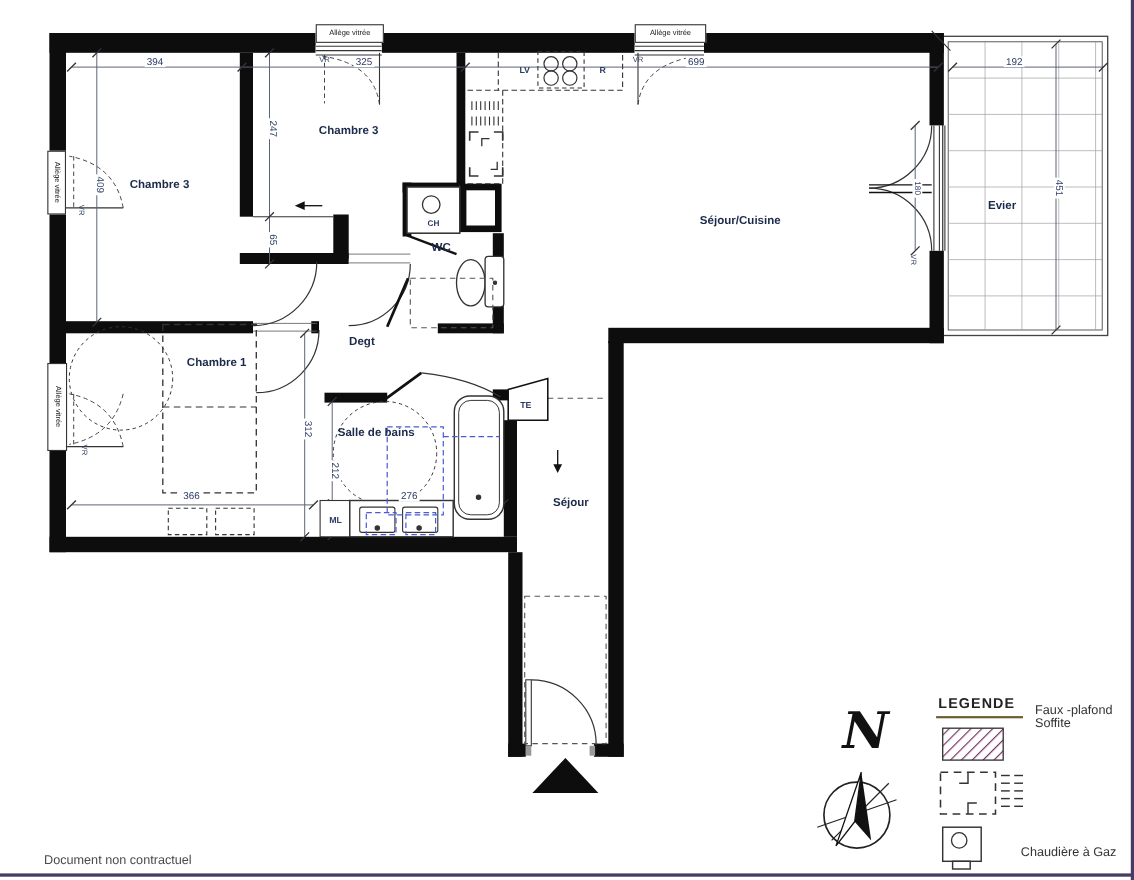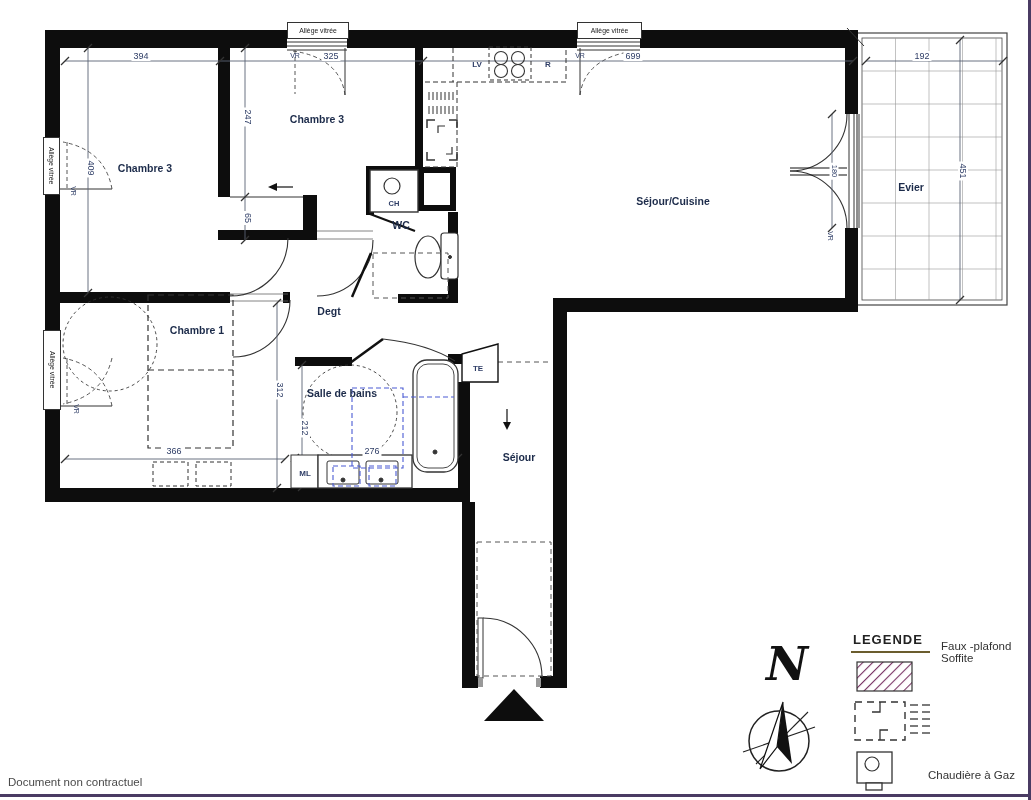--- a/index.html
+++ b/index.html
@@ -16,21 +16,21 @@
   .vr.v{transform:translate(-50%,-50%) rotate(90deg);}
   .allege{position:absolute;background:#fff;border:1px solid #333;color:#222;
           font-size:6.8px;display:flex;align-items:center;justify-content:center;overflow:hidden;}
   .allege.vert{writing-mode:vertical-rl;}
   .legend-title{position:absolute;font-size:13px;font-weight:bold;letter-spacing:1px;color:#222;}
   .legend-underline{position:absolute;background:#6b5d2e;height:2px;}
   .legend-label{position:absolute;font-size:11.5px;color:#333;line-height:1.08;white-space:pre-line;}
   .north-letter{position:absolute;transform:translate(-50%,-50%);
           font-family:"DejaVu Serif", serif;font-style:italic;font-weight:bold;
           font-size:46px;color:#111;}
-  .footer{position:absolute;font-size:11.5px;color:#4a4a4a;}
+  .footer{position:absolute;font-size:11.5px;color:#4a4a4a;margin-left:32px;}
   .border-bottom{position:absolute;left:0;top:794px;width:1031px;height:3px;background:#4a3b63;}
   .border-right{position:absolute;left:1028px;top:0;width:3px;height:800px;background:#4a3b63;}
 </style>
 </head>
 <body>
 
 <div id="page">
 
 <svg id="plan-svg" width="1031" height="800" viewBox="0 0 1031 800">
   <defs>

